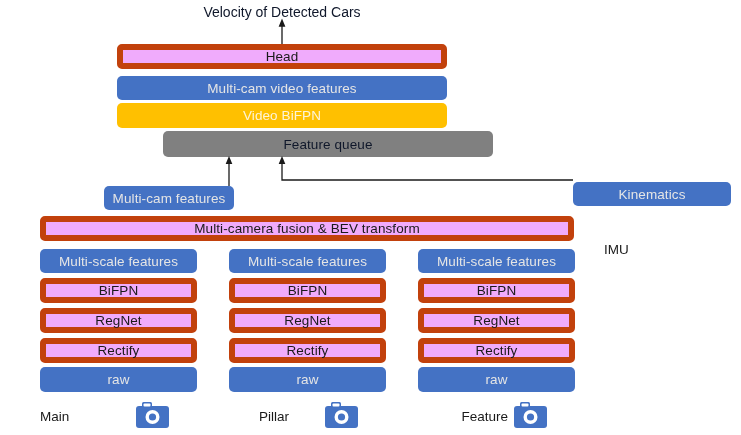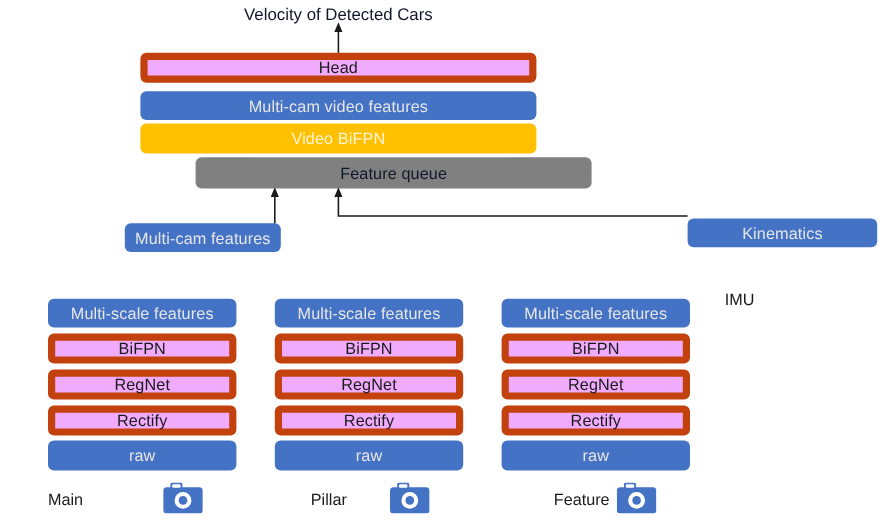--- a/index.html
+++ b/index.html
@@ -72,20 +72,21 @@
   <div class="box white" style="left:117px;top:44px;width:330px;height:25px;">Head</div>
 
   <div class="box blue" style="left:117px;top:76px;width:330px;height:24px;">Multi-cam video features</div>
 
   <div class="box amber" style="left:117px;top:103px;width:330px;height:25px;">Video BiFPN</div>
 
   <div class="box gray" style="left:117px;top:131px;width:330px;height:26px;">Feature queue</div>
 
   <div class="box blue" style="left:104px;top:186px;width:130px;height:24px;text-align:center;">Multi-cam features</div>
 
+  <div class="box white" style="left:40px;top:216px;width:534px;height:25px;">Multi-camera fusion &amp; BEV transform</div>
 
   <div class="box blue" style="left:573px;top:168px;width:158px;height:24px;margin-top:14px;">Kinematics</div>
 
   <div class="plain-text" style="left:604px;top:202px;width:158px;text-align:left;margin-top:40px;">IMU</div>
 
   <div class="box blue" style="left:40px;top:249px;width:157px;height:24px;">Multi-scale features</div>
   <div class="box white" style="left:40px;top:278px;width:157px;height:25px;">BiFPN</div>
   <div class="box white" style="left:40px;top:308px;width:157px;height:25px;">RegNet</div>
   <div class="box white" style="left:40px;top:338px;width:157px;height:25px;">Rectify</div>
   <div class="box blue" style="left:40px;top:367px;width:157px;height:25px;">raw</div>

